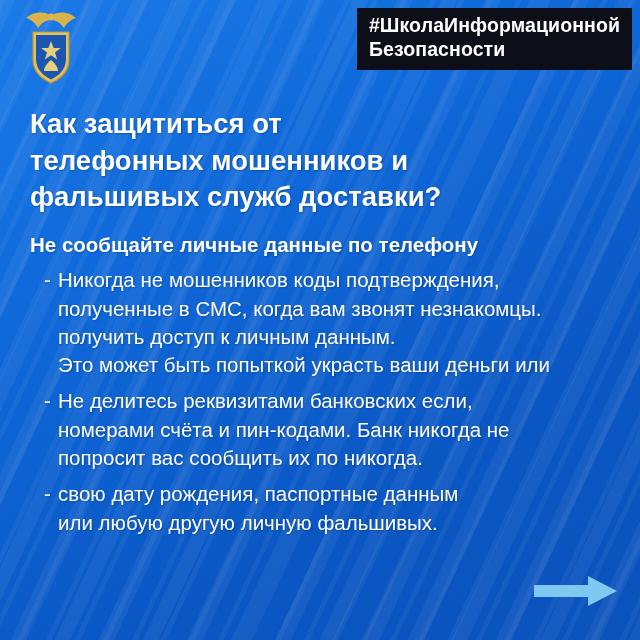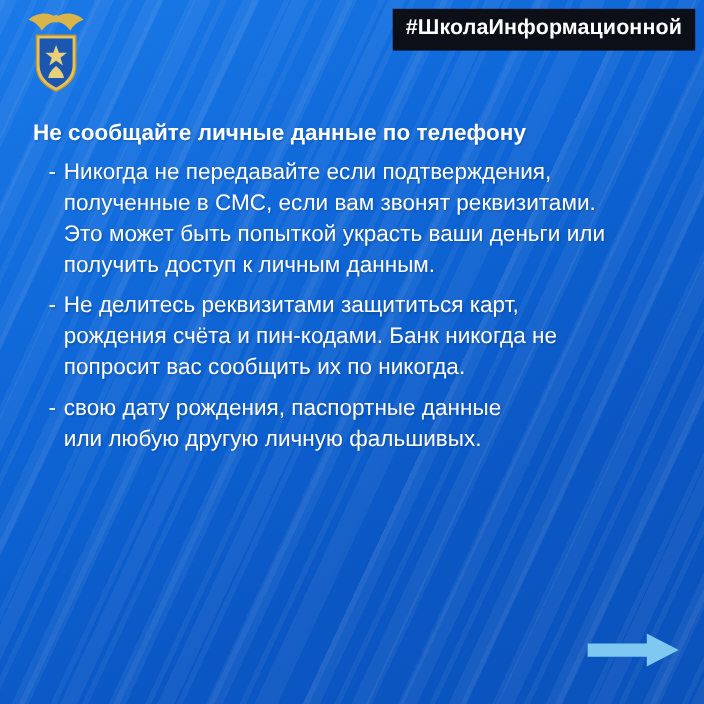--- a/index.html
+++ b/index.html
@@ -134,52 +134,58 @@
           <path d="M11 24 L47 24 L47 52 C47 64, 38 71, 29 75 C20 71, 11 64, 11 52 Z" fill="#e3c25c" stroke="#b9933a" stroke-width="1.2"></path>
           <path d="M14 27 L44 27 L44 51 C44 62, 36 68, 29 71.5 C22 68, 14 62, 14 51 Z" fill="#1b56b0"></path>
           <path d="M29 33 L31.6 40 L38.8 40 L33 44.4 L35.2 51.6 L29 47.2 L22.8 51.6 L25 44.4 L19.2 40 L26.4 40 Z" fill="#e8d07a"></path>
           <path d="M29 52 C24 56, 22 60, 22 63 L36 63 C36 60, 34 56, 29 52 Z" fill="#e8d07a"></path>
         </g>
       </svg>
     </div>
 
     <div class="hashtag-box">
       <div class="line">#ШколаИнформационной</div>
+      <div class="line">Безопасности</div>
     </div>
 
   </div>
 
+  <div class="headline">
+    <span class="hl">Как защититься от</span>
+    <span class="hl">телефонных мошенников и</span>
+    <span class="hl">фальшивых служб доставки?</span>
+  </div>
 
   <div class="intro">Не сообщайте личные данные по телефону</div>
 
   <div class="bullets">
 
     <div class="bullet">
       <span class="dash">-</span>
       <span class="btext">
-        <span class="l">Никогда не передавайте если подтверждения,</span>
-        <span class="l">полученные в СМС, если вам звонят реквизитами.</span>
+        <span class="l">Никогда не мошенников коды подтверждения,</span>
+        <span class="l">полученные в СМС, когда вам звонят незнакомцы.</span>
+        <span class="l">получить доступ к личным данным.</span>
         <span class="l">Это может быть попыткой украсть ваши деньги или</span>
-        <span class="l">получить доступ к личным данным.</span>
       </span>
     </div>
 
     <div class="bullet">
       <span class="dash">-</span>
       <span class="btext">
-        <span class="l">Не делитесь реквизитами защититься карт,</span>
-        <span class="l">рождения счёта и пин-кодами. Банк никогда не</span>
+        <span class="l">Не делитесь реквизитами банковских если,</span>
+        <span class="l">номерами счёта и пин-кодами. Банк никогда не</span>
         <span class="l">попросит вас сообщить их по никогда.</span>
       </span>
     </div>
 
     <div class="bullet">
       <span class="dash">-</span>
       <span class="btext">
-        <span class="l">свою дату рождения, паспортные данные</span>
+        <span class="l">свою дату рождения, паспортные данным</span>
         <span class="l">или любую другую личную фальшивых.</span>
       </span>
     </div>
 
   </div>
 
   <div class="arrow">
     <svg width="84" height="34" viewBox="0 0 84 34" xmlns="http://www.w3.org/2000/svg">
       <path d="M0 11 L54 11 L54 2 L83 17 L54 32 L54 23 L0 23 Z" fill="#7ec8f2"></path>
     </svg>

